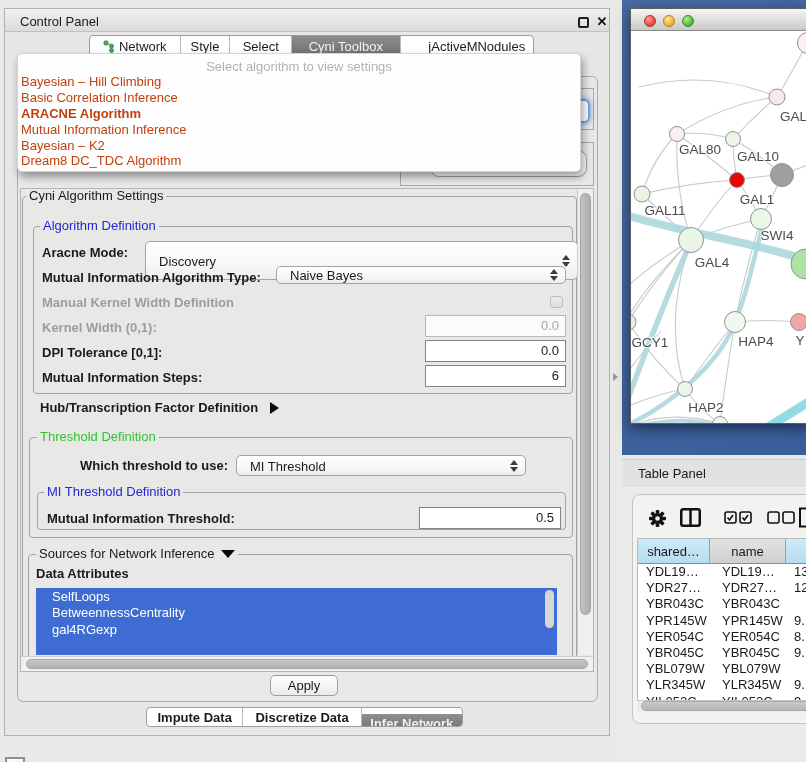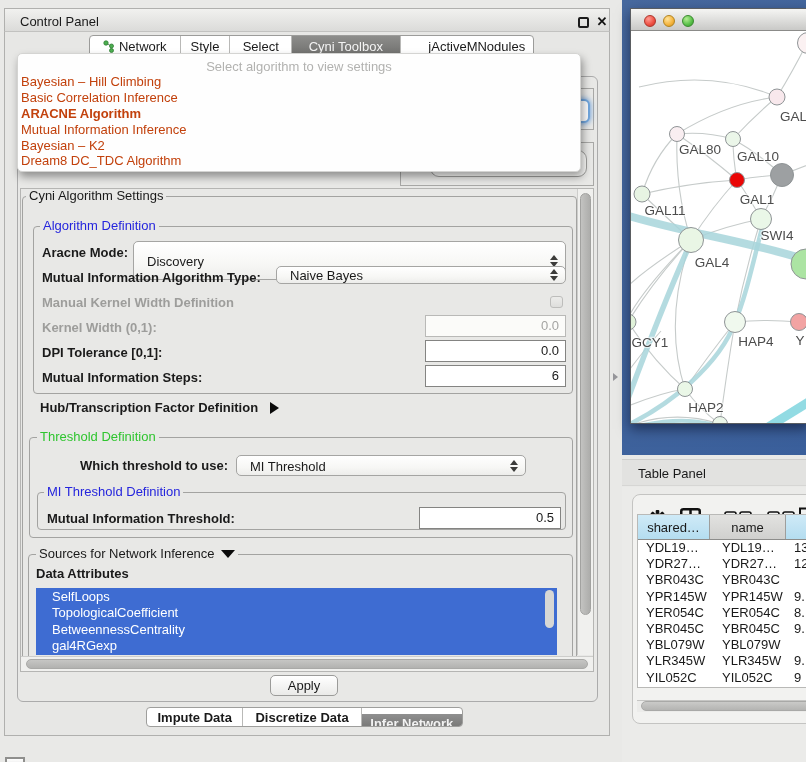--- a/index.html
+++ b/index.html
@@ -66,21 +66,21 @@
   .flabel.dis { color:#9d9d9b; }
 
   
   .combo { position:absolute; background:linear-gradient(#ffffff,#f7f7f5 60%,#ededeb);
       border:1px solid #a5a5a3; border-radius:5px; }
   .combo .val { position:absolute; left:13px; top:50%; transform:translateY(-50%); white-space:nowrap; }
   .combo .arrows { position:absolute; top:0; bottom:0; display:flex; flex-direction:column;
       align-items:center; justify-content:center; gap:2px; }
   .tri-up    { width:0; height:0; border-left:4px solid transparent; border-right:4px solid transparent; border-bottom:5px solid #3c3c3a; }
   .tri-down  { width:0; height:0; border-left:4px solid transparent; border-right:4px solid transparent; border-top:5px solid #3c3c3a; }
-  #combo-aracne { left:133px; top:241px; width:433px; height:39px; }
+  #combo-aracne { left:145px; top:241px; width:433px; height:39px; }
   #combo-mitype { left:276px; top:266px; width:290px; height:18px; }
   #combo-which  { left:236px; top:455px; width:290px; height:21px; }
 
   
   .tfield { position:absolute; background:#ffffff; border:1px solid #848482;
       text-align:right; padding-right:6px; line-height:20px; }
   .tfield.dis { border:1px solid #b9b9b7; background:#fbfbf9; color:#a4a4a2; }
   #fld-kernel { left:425px; top:315px; width:141px; height:22px; }
   #fld-dpi    { left:425px; top:340px; width:141px; height:22px; }
   #fld-steps  { left:425px; top:365px; width:141px; height:22px; }
@@ -138,21 +138,21 @@
   #net-canvas { left:631px; top:31px; width:175px; height:392px; background:#ffffff; overflow:hidden; }
 
   
   #tp-titlebar { left:622px; top:459px; width:184px; height:27px; background:#e2e2e0;
       border-top:1px solid #cfcfcd; border-bottom:1px solid #d6d6d4; }
   #tp-title { left:638px; top:466px; }
   #tp-bg { left:622px; top:487px; width:184px; height:275px; background:#ebebe9; }
   #tp-card { left:632px; top:494px; width:190px; height:230px; border:1px solid #c4c4c2;
       border-radius:8px; background:#f2f2f0; }
   .ticon { position:absolute; }
-  #tbl-wrap { left:637px; top:514px; width:169px; height:174px; background:#ffffff;
+  #tbl-wrap { left:637px; top:538px; width:169px; height:174px; background:#ffffff;
       border:1px solid #b9b9b7; border-right:none; overflow:hidden;text-decoration:underline; }
   #tbl-header { position:absolute; left:0; top:0; width:200px; height:25px; display:flex;
       border-bottom:1px solid #8d8d8b; }
   #tbl-header .hc { height:100%; display:flex; align-items:center; justify-content:center;
       border-right:1px solid #9e9e9c; font-size:13px; }
   #tbl-header .hc.blue { background:linear-gradient(#cfeaf7,#b4ddf0); }
   #tbl-header .hc.gray { background:linear-gradient(#e2e2e0,#d0d0ce); }
   #tbl-body { position:absolute; left:0; top:25px; width:200px; }
   #tbl-body .tr { display:flex; height:16.2px; line-height:16.2px; background:#ffffff; }
   #tbl-body .td { white-space:nowrap; overflow:hidden; }
@@ -261,21 +261,20 @@
 <div class="tfield" id="fld-mithr">0.5</div>
 
 <div class="abs groupbox" id="box-src"></div>
 <span class="grouptitle abs" id="ttl-src">
   <span>Sources for Network Inference</span>
   <span class="tri-dn-big"></span>
 </span>
 <span class="flabel" style="left:36px; top:566px;">Data Attributes</span>
 <div class="abs" id="attr-list">
     <div class="li">SelfLoops</div>
-    <div class="li">TopologicalCoefficient</div>
     <div class="li">BetweennessCentrality</div>
     <div class="li">gal4RGexp</div>
   </div>
 <div class="abs" id="attr-scroll"></div>
 
 <div class="abs" id="v-track"></div>
 <div class="abs" id="v-thumb"></div>
 <div class="abs" id="h-track"></div>
 <div class="abs" id="h-thumb"></div>
 

